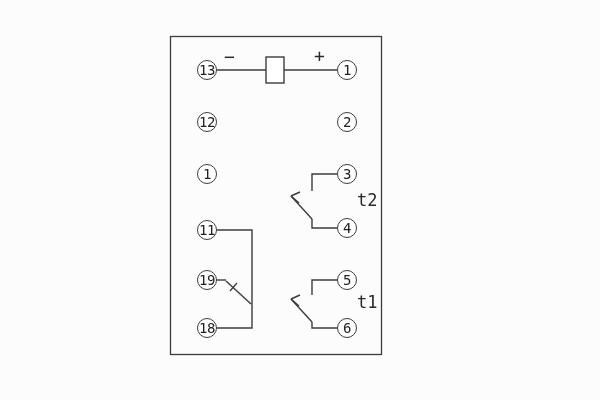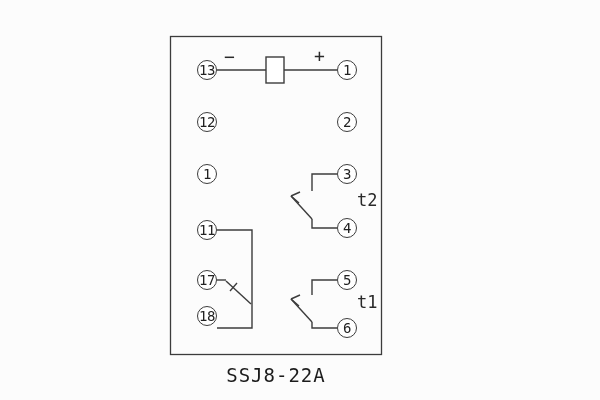--- a/index.html
+++ b/index.html
@@ -60,31 +60,30 @@
       <path d="M217,280 H226"></path>
       <path d="M226,281 L251,304"></path>
       <path d="M230,291 L237,283"></path>
     </g>
   </svg>
 
   <div class="terminal" style="left:197px;top:60px">13</div>
   <div class="terminal" style="left:197px;top:112px">12</div>
   <div class="terminal" style="left:197px;top:164px">1</div>
   <div class="terminal" style="left:197px;top:220px">11</div>
-  <div class="terminal" style="left:197px;top:270px">17</div>
-  <div class="terminal" style="left:197px;top:306px">18</div>
+  <div class="terminal" style="left:197px;top:270px">19</div>
+  <div class="terminal" style="left:197px;top:318px">18</div>
 
   <div class="terminal" style="left:337px;top:60px">1</div>
   <div class="terminal" style="left:337px;top:112px">2</div>
   <div class="terminal" style="left:337px;top:164px">3</div>
   <div class="terminal" style="left:337px;top:218px">4</div>
   <div class="terminal" style="left:337px;top:270px">5</div>
   <div class="terminal" style="left:337px;top:318px">6</div>
 
   <div class="label polarity" style="left:224px;top:48px">−</div>
   <div class="label polarity" style="left:314px;top:47px">+</div>
 
   <div class="label timing" style="left:357px;top:190px">t2</div>
   <div class="label timing" style="left:357px;top:292px">t1</div>
 
-  <div class="caption">SSJ8-22A</div>
 
 </div>
 
 </body></html>

